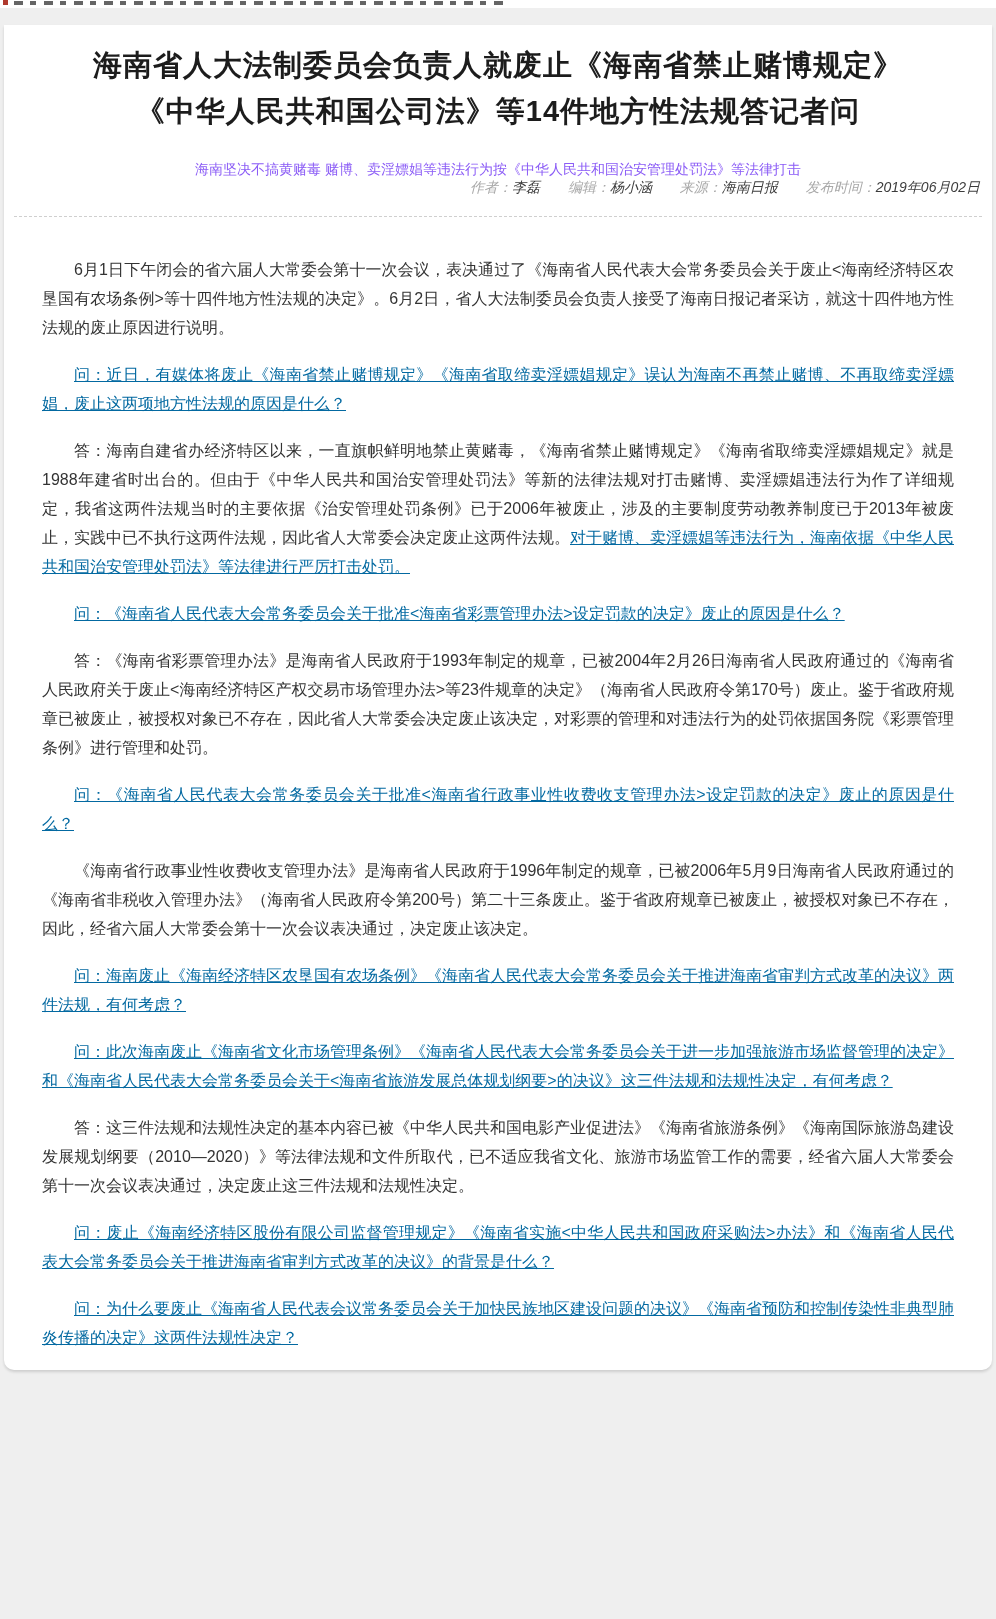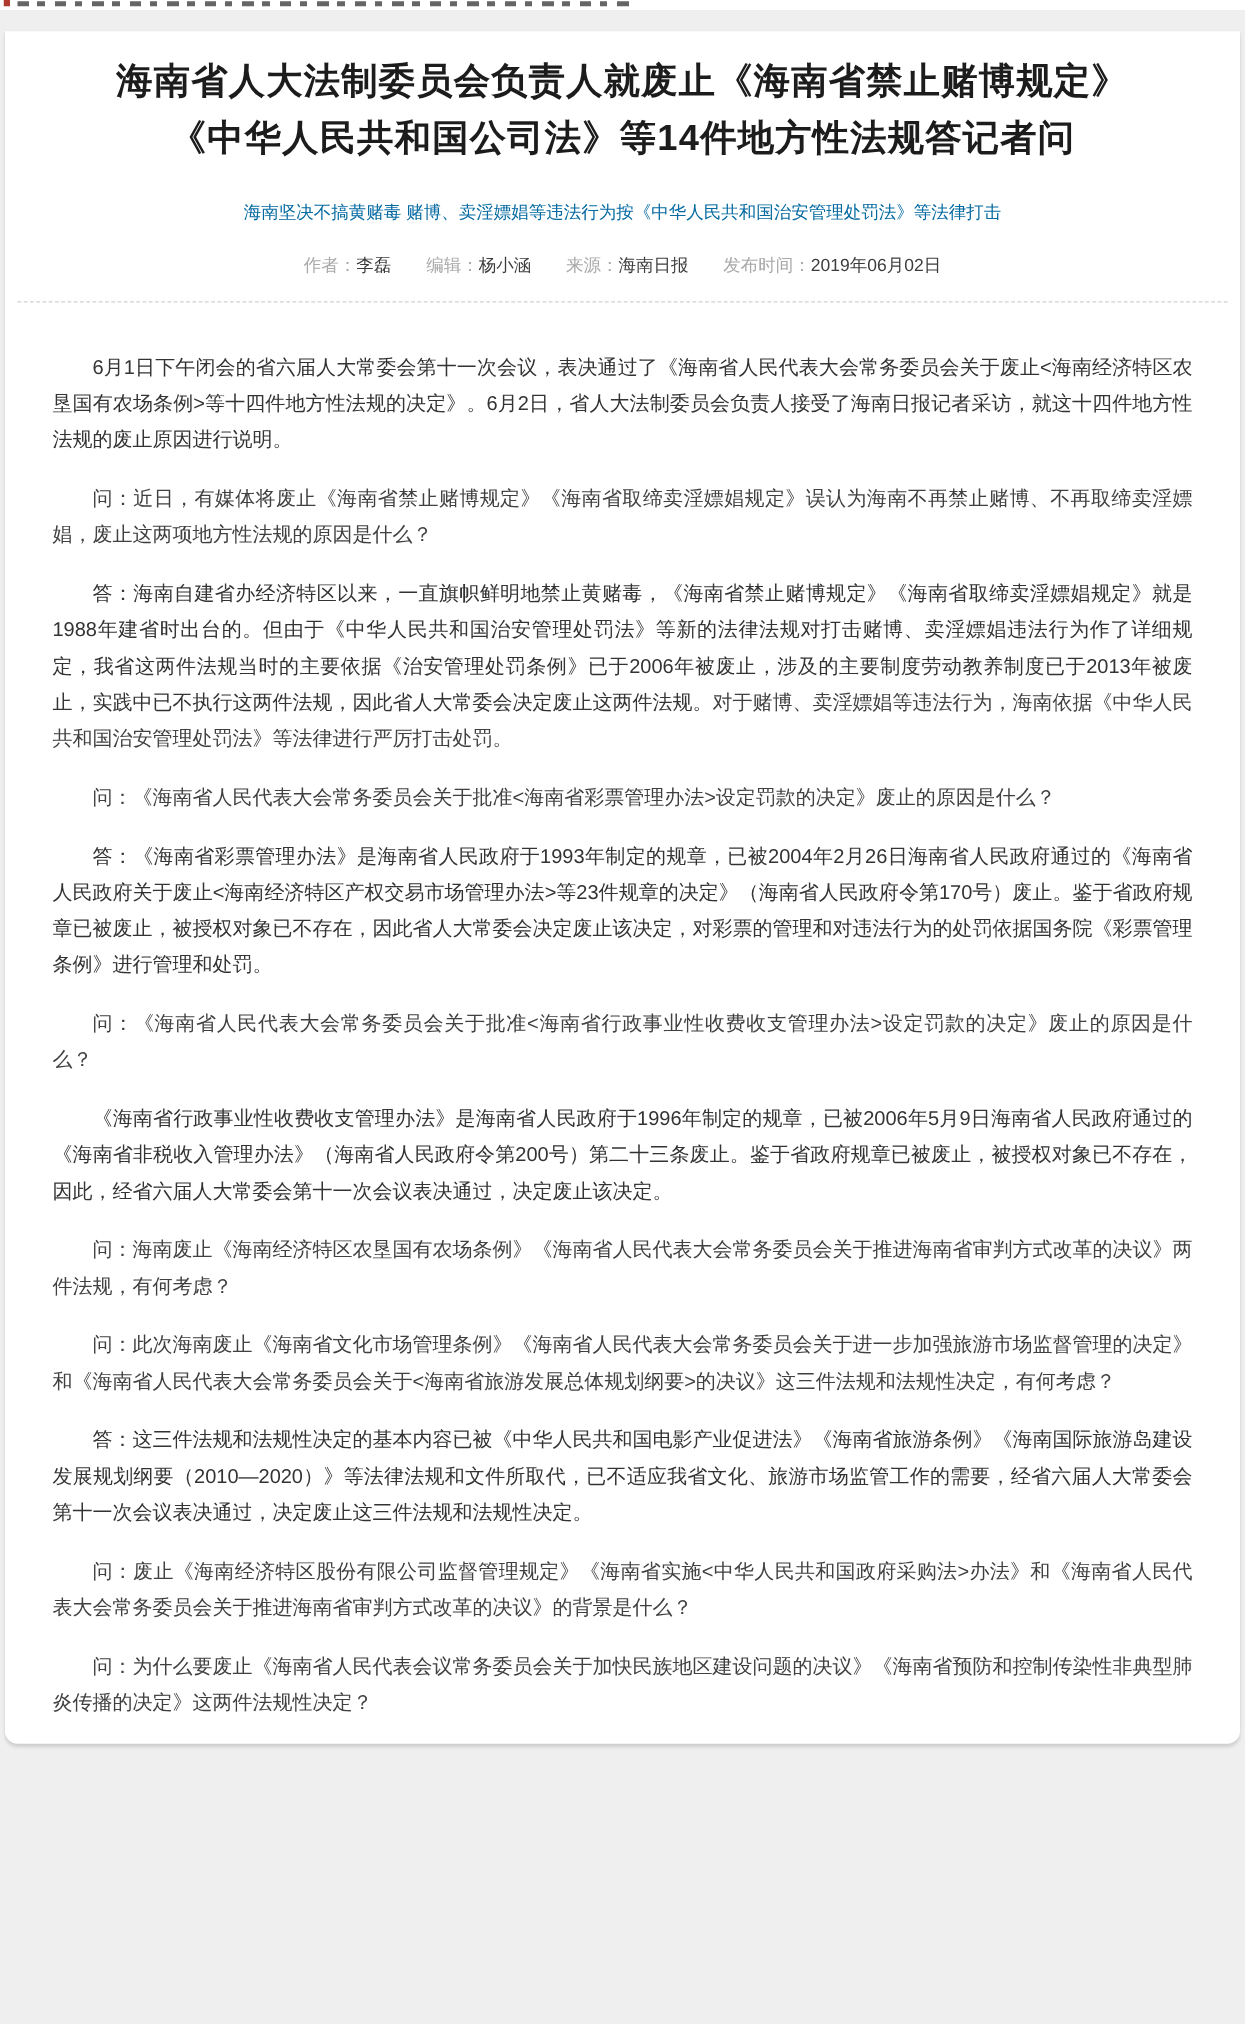--- a/index.html
+++ b/index.html
@@ -26,33 +26,33 @@
     overflow:hidden;
   }
   .title{
     margin:0;padding:17px 60px 0;
     text-align:center;font-size:29px;line-height:46px;
     color:#1c1c1c;font-weight:bold;letter-spacing:1px;
   }
   .title span{display:block;}
   .subtitle{
     margin-top:27px;text-align:center;
-    font-size:14px;color:#0369a1;
+    font-size:14px;color:#8b5cf6;
   }
   .meta{
-    margin-top:25px;text-align:center;
-    font-size:14px;color:#3c3c3c;
+    text-align:right;
+    font-size:14px;color:#3c3c3c;font-style:italic;
   }
   .meta .label{color:#a8a8a8;}
   .meta .item{margin:0 12px;}
   .sep{border:none;border-top:1px dashed #cfcfcf;margin:19px 10px 0;}
 
   .body{padding:20px 38px 0;font-size:16px;color:#333;}
   .body p{margin:18px 0;line-height:29px;text-indent:2em;text-align:justify;}
-  .red{color:#404040;}
+  .red{color:#0369a1;text-decoration:underline;}
 </style>
 </head>
 <body>
 
 <div class="top-strip">
   <span class="chip"></span>
   <span class="frag"></span>
 </div>
 <div class="gray-band"></div>
 

